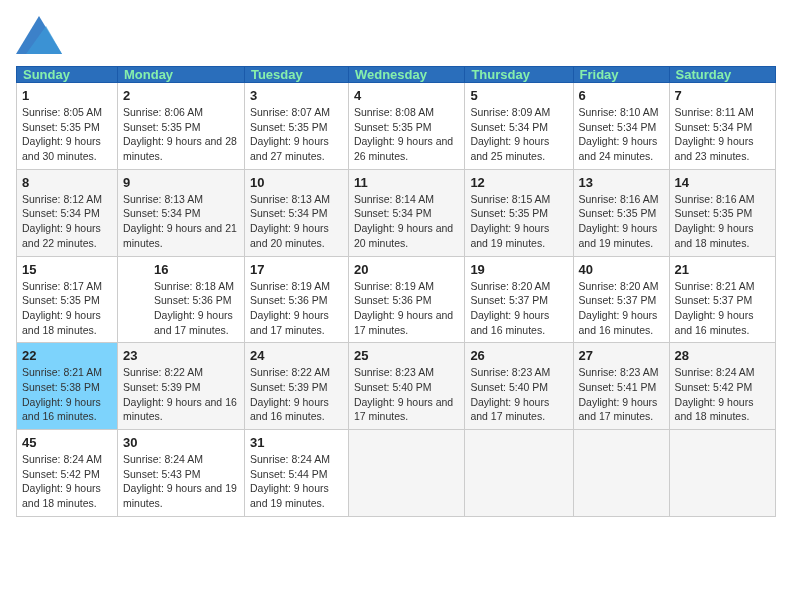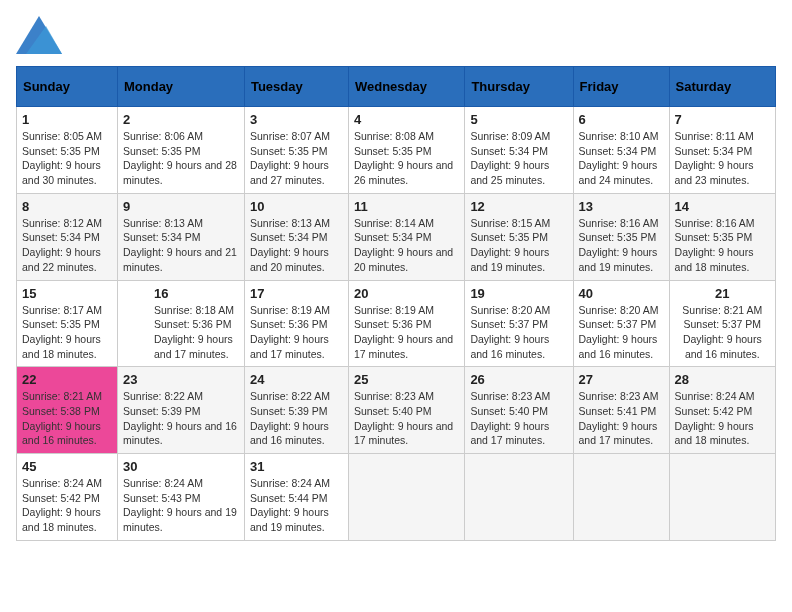--- a/index.html
+++ b/index.html
@@ -28,24 +28,24 @@
       font-size: 16px;
       color: #555;
     }
     .calendar {
       width: 100%;
       border-collapse: collapse;
       font-size: 11px;
     }
     .calendar thead tr th {
       background-color: #2a6ebb;
-      color: #000000;
+      color: #86efac;
       font-size: 13px;
       font-weight: bold;
-      padding: 12px 6px;
+      padding: 0 6px;
       text-align: left;
       border: 1px solid #1a5aaa;
     }
     .calendar tbody tr td {
       vertical-align: top;
       border: 1px solid #ccc;
       padding: 5px 5px 5px 5px;
       min-height: 70px;
       background: #fff;
     }
@@ -198,27 +198,27 @@
         <span class="day-detail">Sunrise: 8:19 AM<br>Sunset: 5:36 PM<br>Daylight: 9 hours and 17 minutes.</span>
       </td>
         <td style="background: rgb(255, 255, 255);">
         <span class="day-number">19</span>
         <span class="day-detail">Sunrise: 8:20 AM<br>Sunset: 5:37 PM<br>Daylight: 9 hours and 16 minutes.</span>
       </td>
         <td style="background: rgb(255, 255, 255);">
         <span class="day-number">40</span>
         <span class="day-detail">Sunrise: 8:20 AM<br>Sunset: 5:37 PM<br>Daylight: 9 hours and 16 minutes.</span>
       </td>
-        <td style="background: rgb(255, 255, 255); text-align: center;">
+        <td style="background: rgb(255, 255, 255);">
         <span class="day-number">21</span>
         <span class="day-detail">Sunrise: 8:21 AM<br>Sunset: 5:37 PM<br>Daylight: 9 hours and 16 minutes.</span>
       </td>
       </tr>
       <tr>
-        <td style="background: #ec4899; margin-left: 37px;">
+        <td style="background: #7dd3fc; margin-left: 37px;">
         <span class="day-number">22</span>
         <span class="day-detail">Sunrise: 8:21 AM<br>Sunset: 5:38 PM<br>Daylight: 9 hours and 16 minutes.</span>
       </td>
         <td style="background: rgb(245, 245, 245);">
         <span class="day-number">23</span>
         <span class="day-detail">Sunrise: 8:22 AM<br>Sunset: 5:39 PM<br>Daylight: 9 hours and 16 minutes.</span>
       </td>
         <td style="background: rgb(245, 245, 245);">
         <span class="day-number">24</span>
         <span class="day-detail">Sunrise: 8:22 AM<br>Sunset: 5:39 PM<br>Daylight: 9 hours and 16 minutes.</span>

